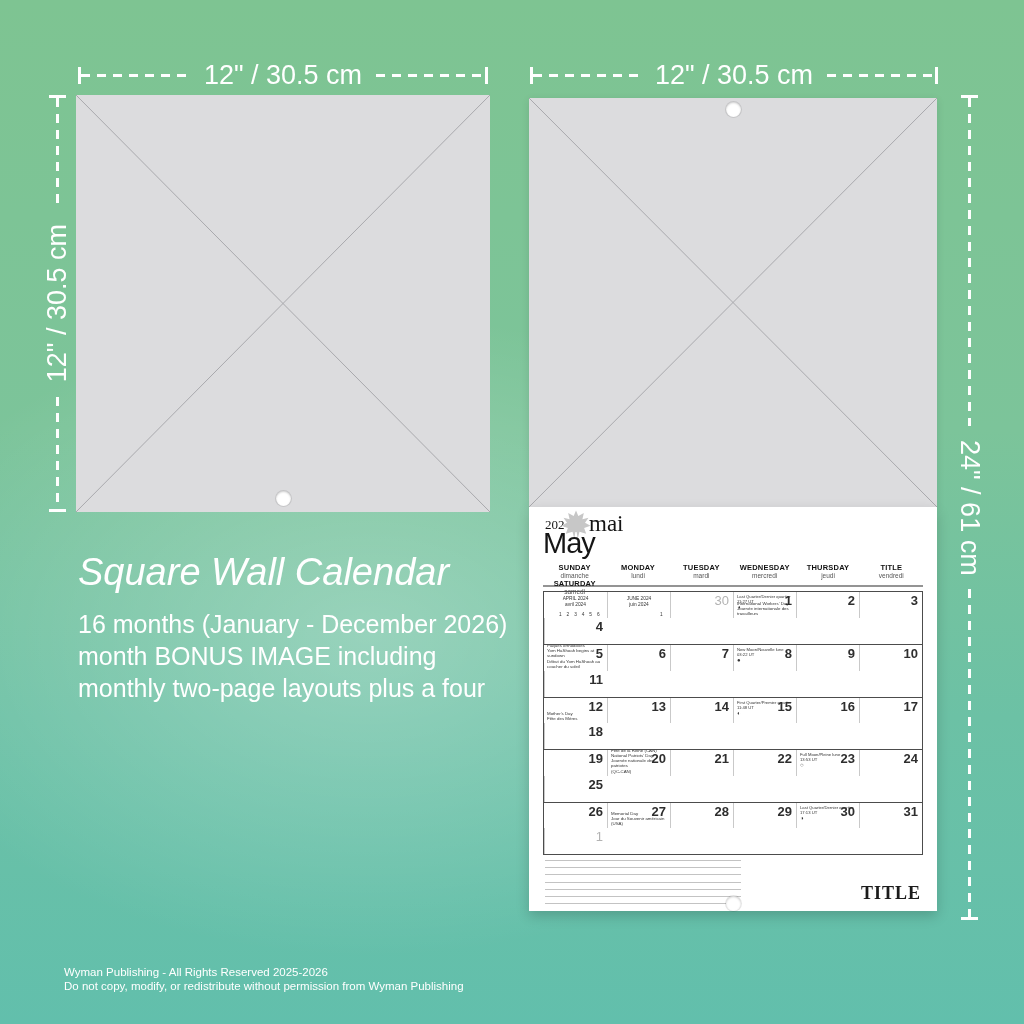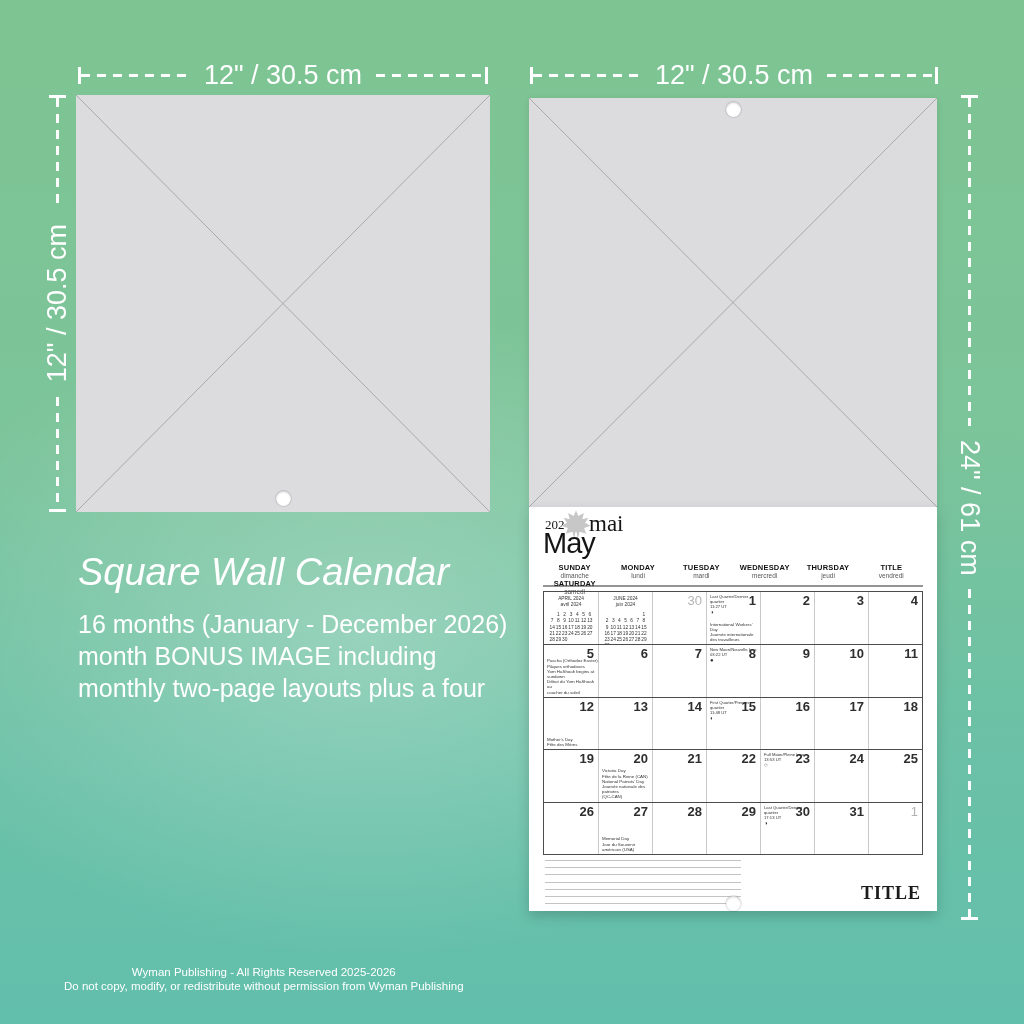--- a/index.html
+++ b/index.html
@@ -32,21 +32,21 @@
   .cal-header{position:absolute;left:14px;top:4px;right:14px;height:54px;color:#151515;}
   .cal-year{position:absolute;left:2px;top:6px;font-family:"Liberation Serif",serif;font-size:13px;}
   .leaf-gray{position:absolute;left:17px;top:-2px;width:32px;height:32px;fill:#c7c7c7;}
   .cal-month-fr{position:absolute;left:46px;top:0px;font-family:"Liberation Serif",serif;font-size:23px;}
   .cal-month-en{position:absolute;left:0px;top:18px;font-family:Liberation Sans, sans-serif;font-size:29px;line-height:1;letter-spacing:-1px;}
   .cal-weekdays{position:absolute;left:14px;right:14px;top:56px;height:22px;display:grid;grid-template-columns:repeat(6,1fr);border-bottom:2px solid #949494;}
   .wd{text-align:center;}
   .wd .en{font-size:7.5px;font-weight:bold;color:#111;letter-spacing:.2px;}
   .wd .fr{font-size:6.5px;color:#555;}
   .cal-grid{position:absolute;left:14px;right:14px;top:84px;height:262px;display:grid;grid-template-rows:repeat(5,1fr);border:1.5px solid #4c4c4c;}
-  .cal-row{display:grid;grid-template-columns:repeat(7,1fr);border-top:1.5px solid #4c4c4c;}
+  .cal-row{display:grid;grid-template-columns:repeat(6,1fr);border-top:1.5px solid #4c4c4c;}
   .cal-row:first-child{border-top:none;}
   .cal-cell{position:relative;border-left:1px solid #c9c9c9;overflow:hidden;}
   .cal-cell:first-child{border-left:none;}
   .daynum{position:absolute;top:1px;right:4px;font-size:13px;font-weight:600;color:#2e2e2e;}
   .muted .daynum{color:#b3b3b3;font-weight:400;}
   .moon{position:absolute;top:2px;left:3px;font-size:4.2px;line-height:5px;color:#333;text-align:left;}
   .moon .icon{font-size:6px;line-height:7px;}
   .holidays{position:absolute;bottom:2px;left:3px;font-size:4.4px;line-height:5.2px;color:#333;text-align:left;}
   .mini{position:absolute;inset:4px 5px auto 5px;font-size:4.8px;color:#333;text-align:center;}
   .mini .t{line-height:5.6px;}
@@ -54,21 +54,21 @@
   .notes{position:absolute;left:16px;top:353px;width:196px;}
   .nline{height:0;border-top:1px solid #c3c3c3;margin-bottom:6.2px;}
   .cal-title-label{position:absolute;right:16px;bottom:7px;font-family:"Liberation Serif",serif;font-weight:bold;font-size:18px;letter-spacing:1px;color:#1b1b1b;}
   
   .heading{position:absolute;left:78px;top:551px;font-size:38px;font-weight:500;color:#fff;font-style:italic;}
   .desc{position:absolute;left:78px;top:608px;font-size:25px;line-height:32px;color:#fff;}
   
   .logo{position:absolute;left:44px;top:882px;width:260px;height:84px;}
   .logo-text{font-family:"DejaVu Serif",serif;font-style:italic;font-weight:bold;font-size:56px;color:#27549b;line-height:80px;}
   .leaf-red{position:absolute;left:98px;top:-14px;width:62px;height:54px;fill:#c8271f;transform:rotate(18deg);}
-  .copy{position:absolute;left:64px;top:965px;font-size:11.5px;line-height:14px;color:#fff;text-align:center;}
+  .copy{position:absolute;left:64px;top:965px;font-size:11.5px;line-height:14px;color:#fff;}
 </style>
 </head>
 <body>
 
 <div class="canvas">
 
   <div class="dim-h" style="left:78px;top:60px;width:410px;">
     <span class="tick-v"></span>
     <span class="dash-h"></span>
     <span class="dim-label">12" / 30.5 cm</span>

